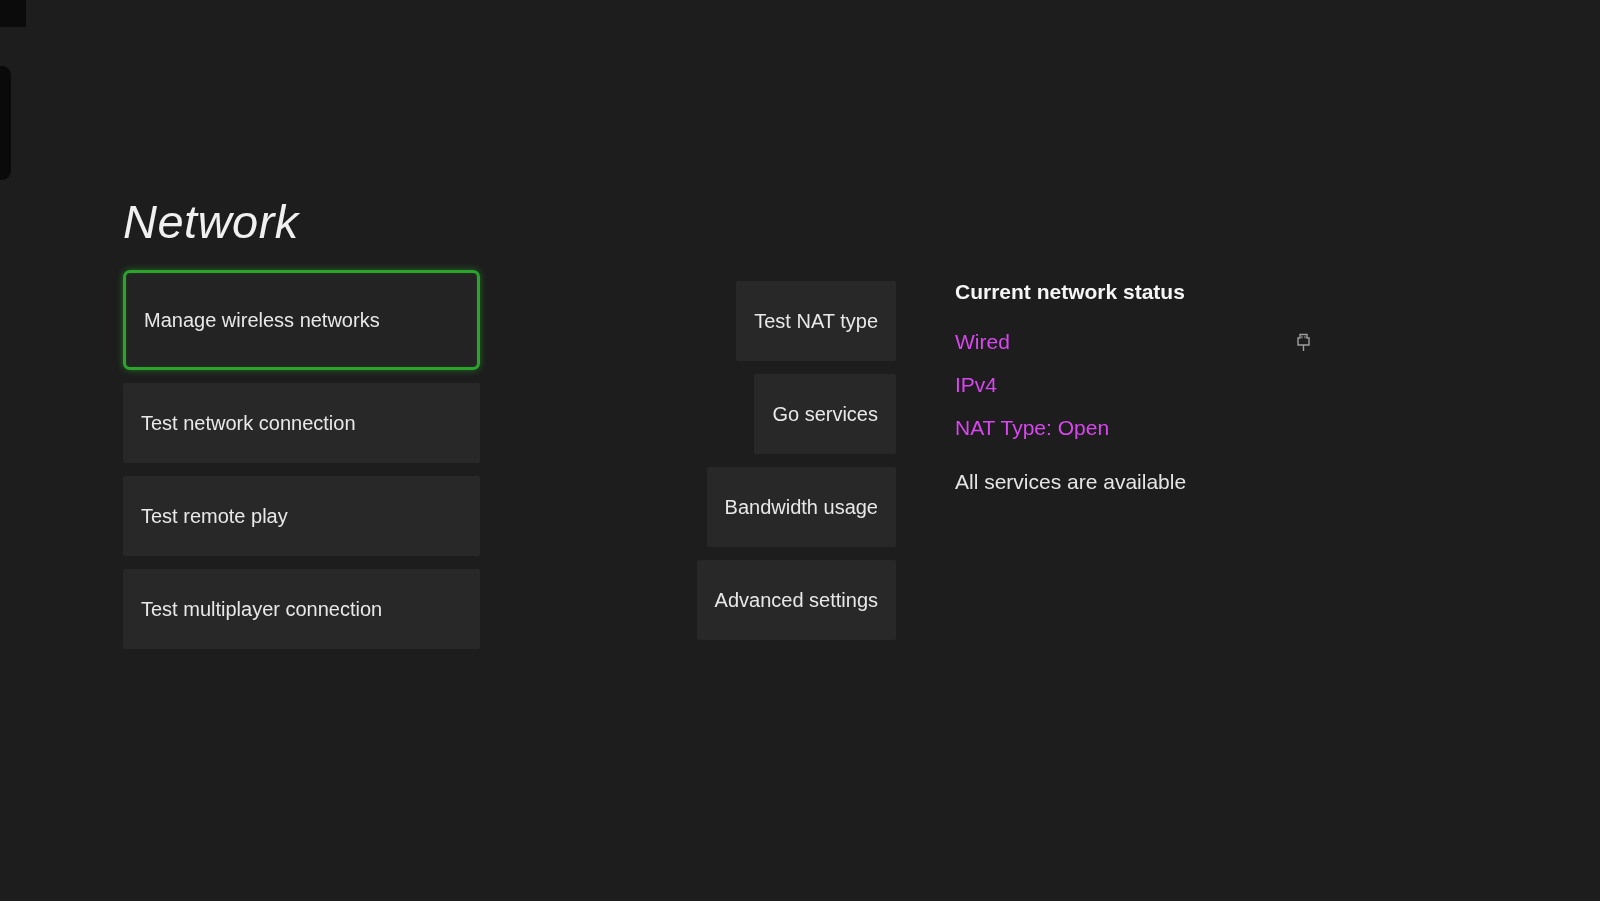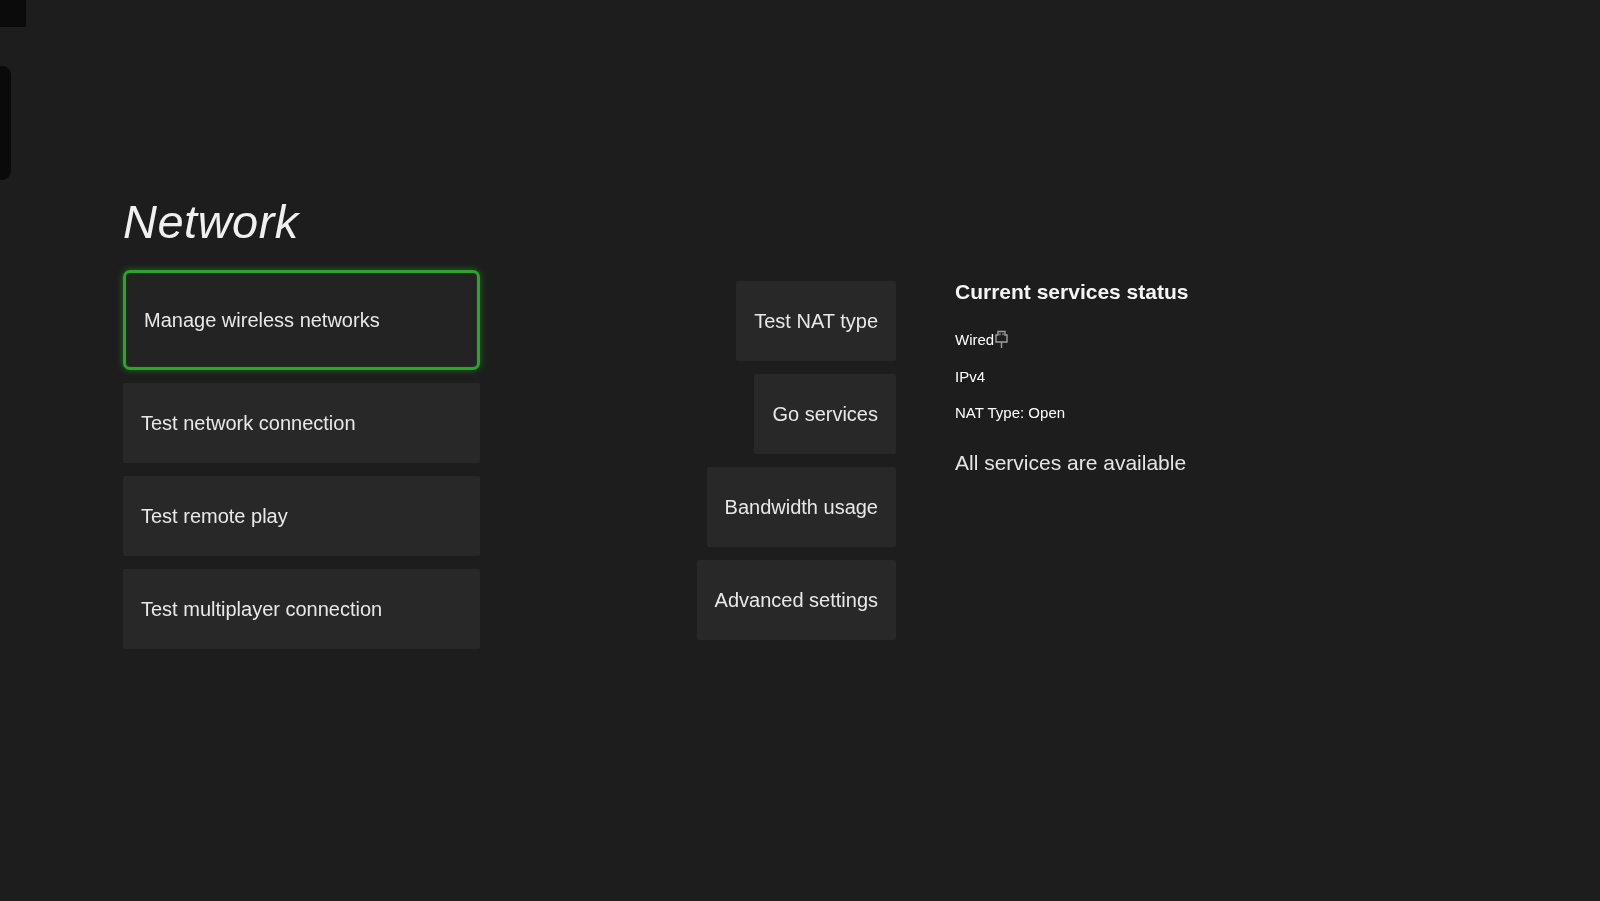--- a/index.html
+++ b/index.html
@@ -84,24 +84,25 @@
     top: 280px;
     width: 362px;
   }
   .status-heading {
     font-size: 21px;
     font-weight: bold;
     color: #f5f5f5;
     margin-bottom: 26px;
   }
   .status-row {
-    font-size: 15px;
-    color: #ffffff;
+    font-size: 21px;
+    color: #d946ef;
     margin-bottom: 19px;
     display: flex;
+    justify-content: space-between;
     align-items: center;
   }
   .status-services {
     font-size: 21px;
     color: #e5e5e5;
     margin-top: 30px;
   }
   .eth-icon {
     display: inline-flex;
     align-items: center;
@@ -140,21 +141,21 @@
   </div>
   <div class="menu-btn">
     <span>Bandwidth usage</span>
   </div>
   <div class="menu-btn">
     <span>Advanced settings</span>
   </div>
 </div>
 
 <div class="status-panel">
-  <div class="status-heading">Current services status</div>
+  <div class="status-heading">Current network status</div>
 
   <div class="status-row">
     <span>Wired</span>
     <span class="eth-icon">
       <svg width="15" height="19" viewBox="0 0 15 19">
         <path d="M4 1.5 h7 v3.5 h2 v7 h-11 v-7 h2 z" fill="none" stroke="#9d9d9d" stroke-width="1.4"></path>
         <line x1="6" y1="3.2" x2="6" y2="5.2" stroke="#9d9d9d" stroke-width="1.2"></line>
         <line x1="9" y1="3.2" x2="9" y2="5.2" stroke="#9d9d9d" stroke-width="1.2"></line>
         <line x1="7.5" y1="12" x2="7.5" y2="18" stroke="#9d9d9d" stroke-width="1.4"></line>
       </svg>

